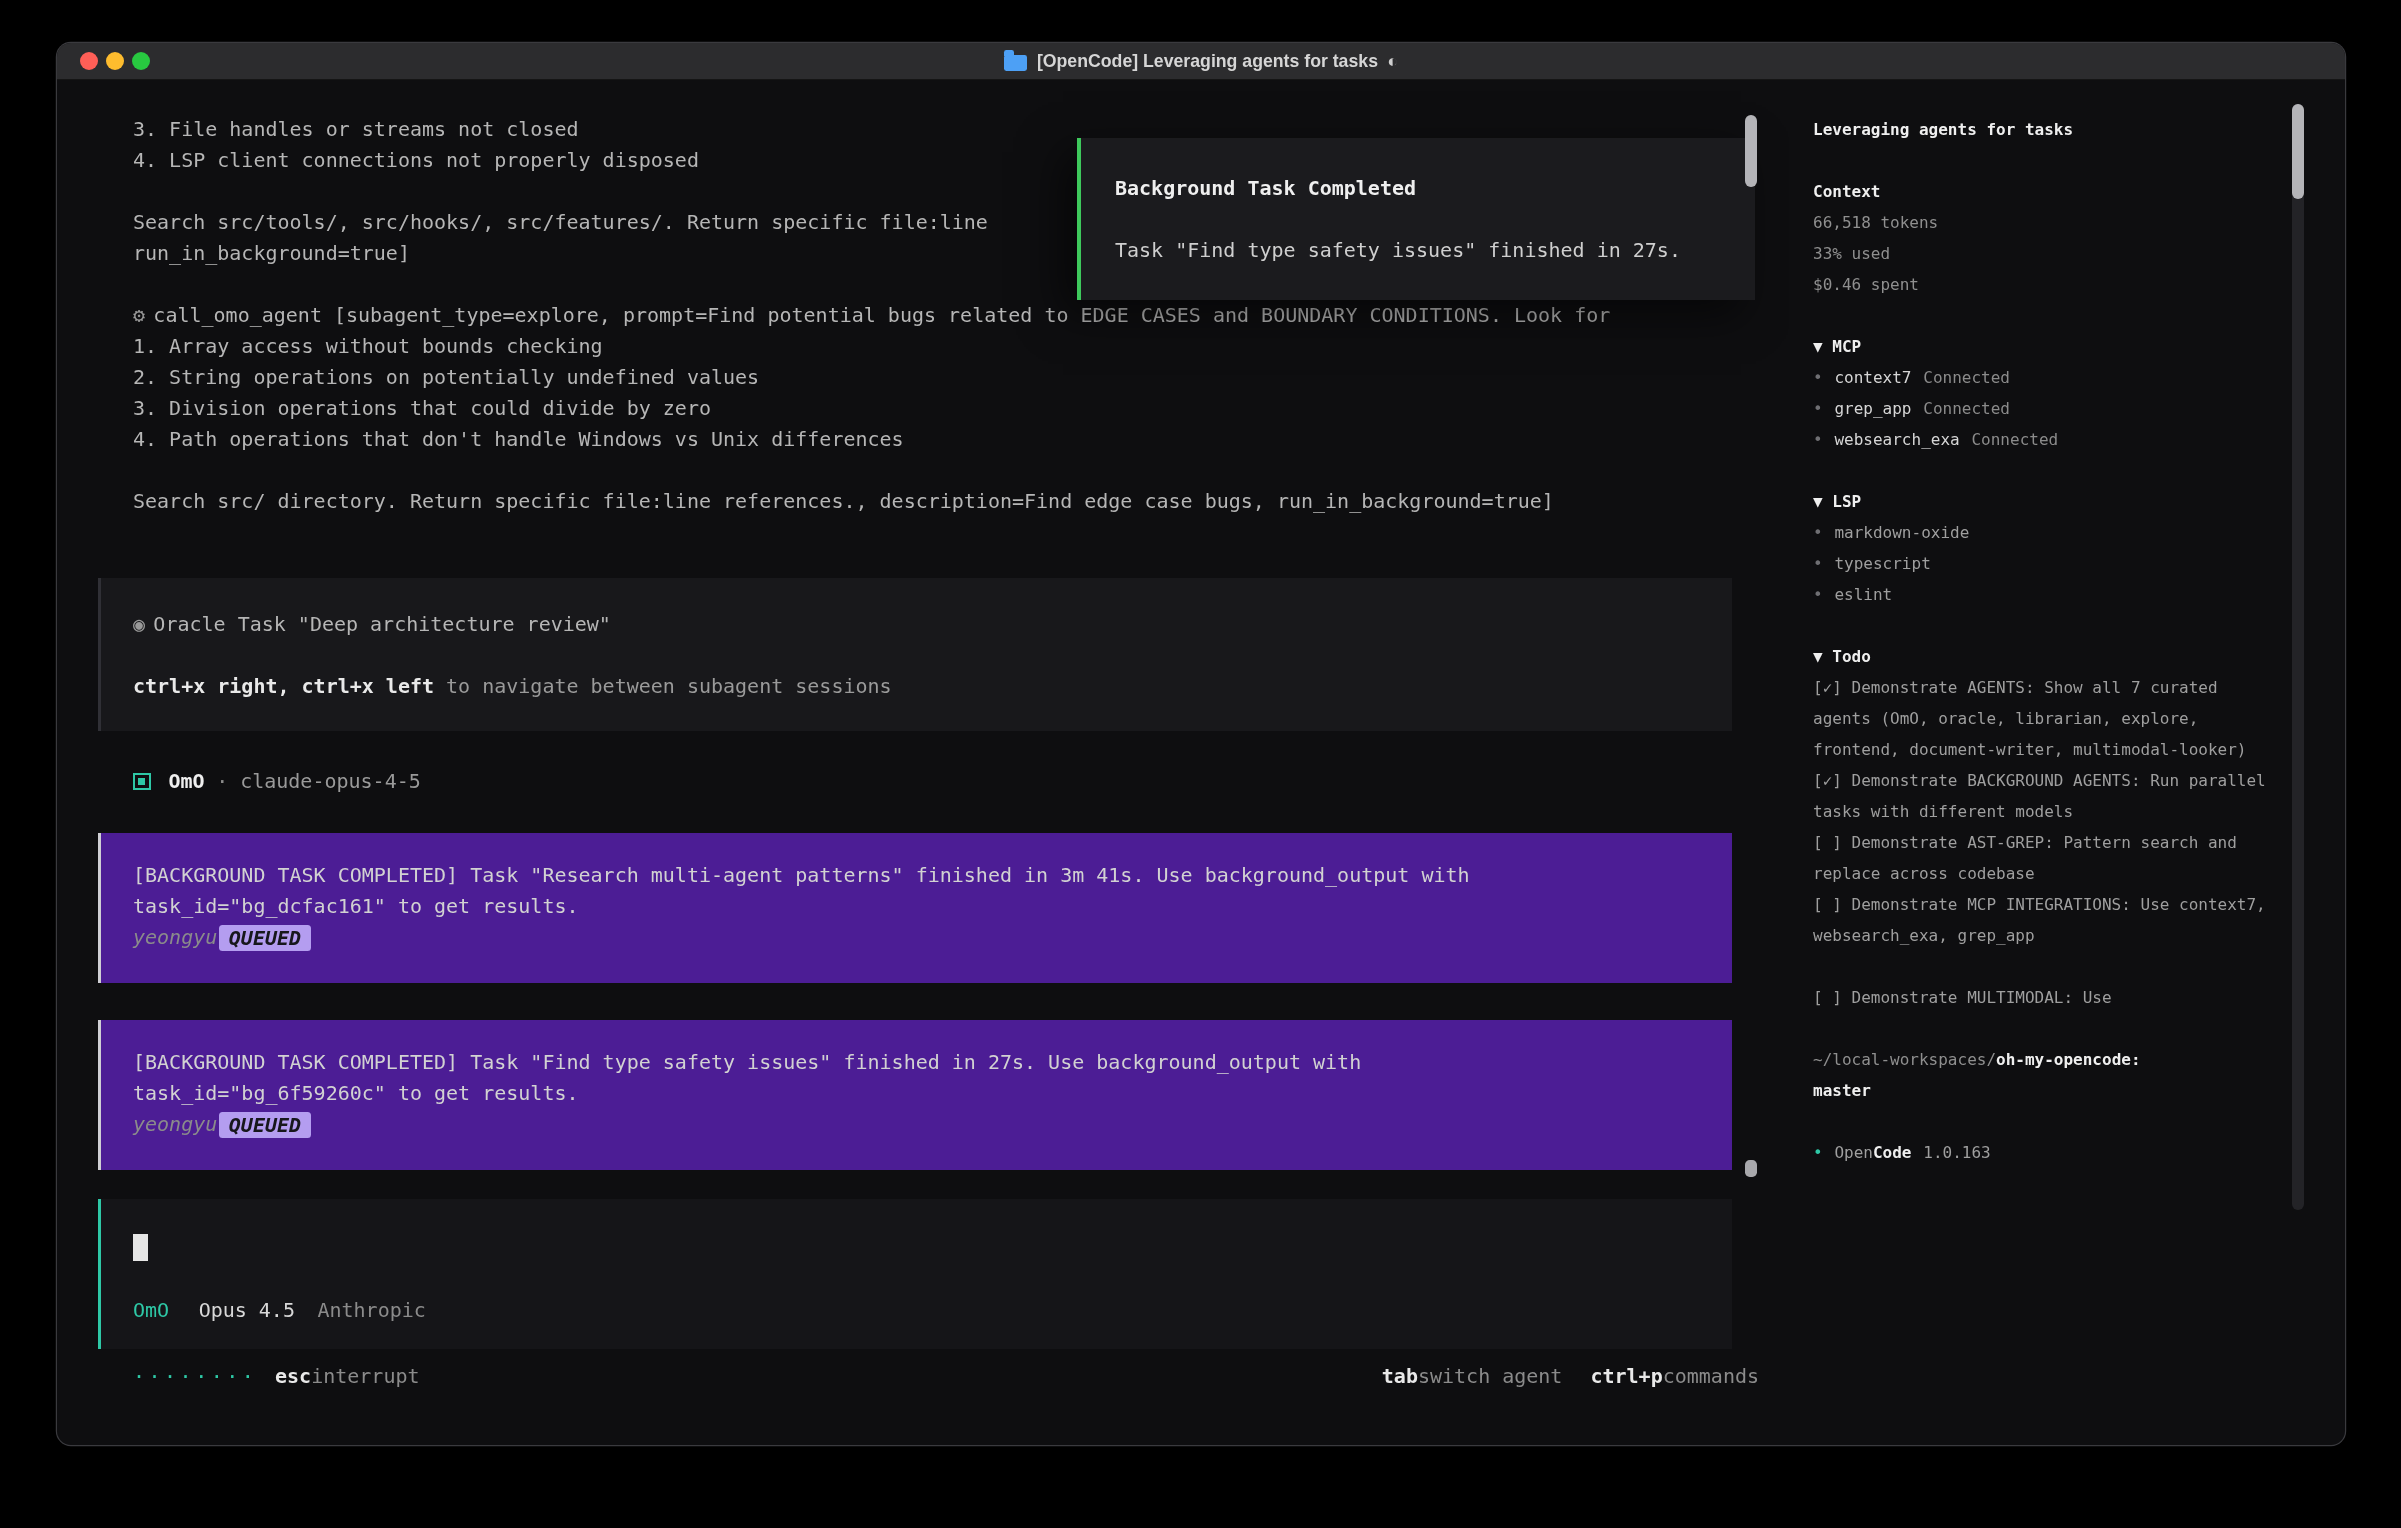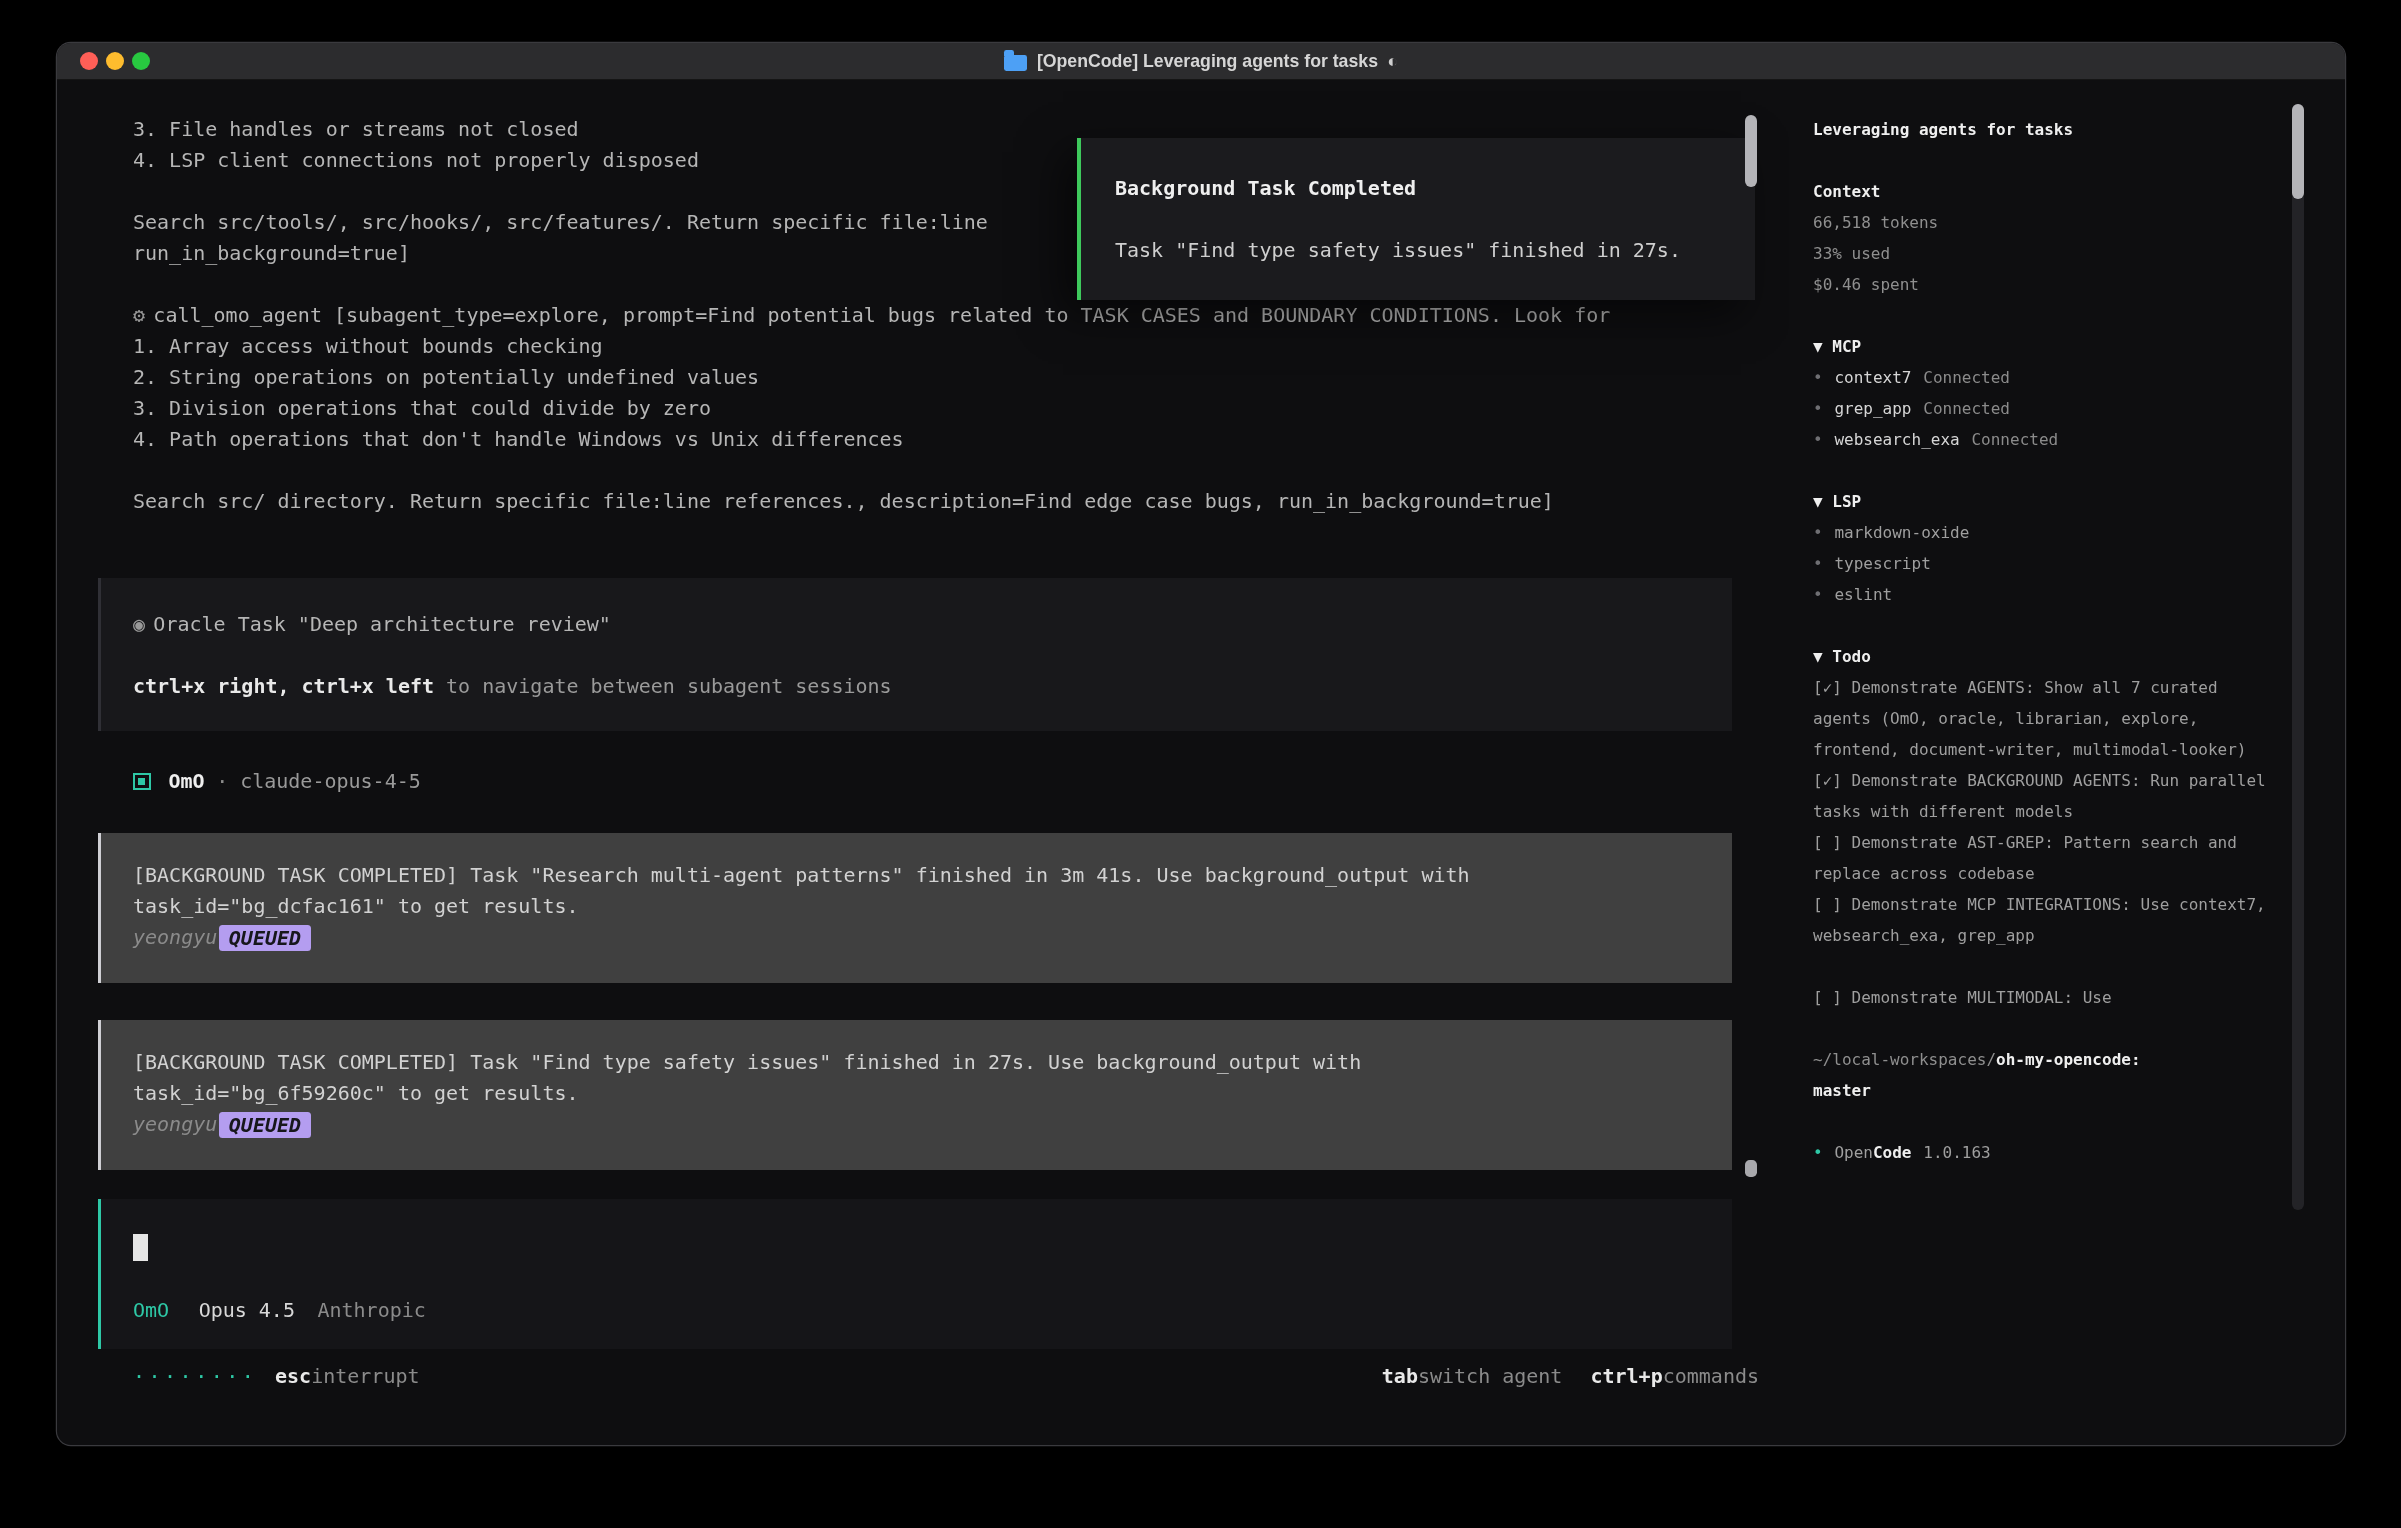--- a/index.html
+++ b/index.html
@@ -54,21 +54,21 @@
   .hint-rest { color:#9a9a9a; }
 
   .agent-header { margin-top:35px; height:31px; display:flex; align-items:center; padding-left:35px; white-space:pre; }
   .check-ico { display:inline-flex; align-items:center; justify-content:center;
                width:17.7px; height:17.7px; border:2.4px solid #2ec8a6; margin-right:17.7px; }
   .check-ico i { display:block; width:7px; height:7px; background:#2ec8a6; }
   .agent-name { color:#efefef; font-weight:bold; }
   .agent-sep { color:#8b8b8b; margin:0 11.8px; }
   .agent-model { color:#9a9a9a; }
 
-  .msg-box { margin-top:36px; height:150px; background:#404040; border-left:3.5px solid #cfcfd4;
+  .msg-box { margin-top:36px; height:150px; background:#4c1d95; border-left:3.5px solid #cfcfd4;
              padding:27px 33px 0 32px; color:#d2d2d2; }
   .msg-box + .msg-box { margin-top:37px; }
   .msg-line { height:31px; white-space:pre; }
   .msg-footer { height:31px; display:flex; align-items:center; gap:2px;font-style:italic; }
   .msg-user { color:#8b8b8b; white-space:pre; }
   .badge { background:#b49df0; color:#17171c; font-weight:bold; font-size:20px;
            line-height:26px; height:26px; padding:0 9.5px; border-radius:3.5px; }
 
   .input-box { margin-top:29px; height:150px; background:#151518; border-left:3.5px solid #2ec8a6;
                padding:35px 33px 0 32px; }
@@ -141,21 +141,21 @@
 
     <div class="terminal">
 
       <div class="sb-block">
         <div class="tline">3. File handles or streams not closed</div>
         <div class="tline">4. LSP client connections not properly disposed</div>
         <div class="tline"></div>
         <div class="tline">Search src/tools/, src/hooks/, src/features/. Return specific file:line</div>
         <div class="tline">run_in_background=true]</div>
         <div class="tline"></div>
-        <div class="tline"><span class="gear">⚙</span><span>call_omo_agent [subagent_type=explore, prompt=Find potential bugs related to TASK CASES and BOUNDARY CONDITIONS. Look for</span></div>
+        <div class="tline"><span class="gear">⚙</span><span>call_omo_agent [subagent_type=explore, prompt=Find potential bugs related to EDGE CASES and BOUNDARY CONDITIONS. Look for</span></div>
         <div class="tline">1. Array access without bounds checking</div>
         <div class="tline">2. String operations on potentially undefined values</div>
         <div class="tline">3. Division operations that could divide by zero</div>
         <div class="tline">4. Path operations that don't handle Windows vs Unix differences</div>
         <div class="tline"></div>
         <div class="tline">Search src/ directory. Return specific file:line references., description=Find edge case bugs, run_in_background=true]</div>
       </div>
 
       <div class="toast">
         <div class="toast-title">Background Task Completed</div>

